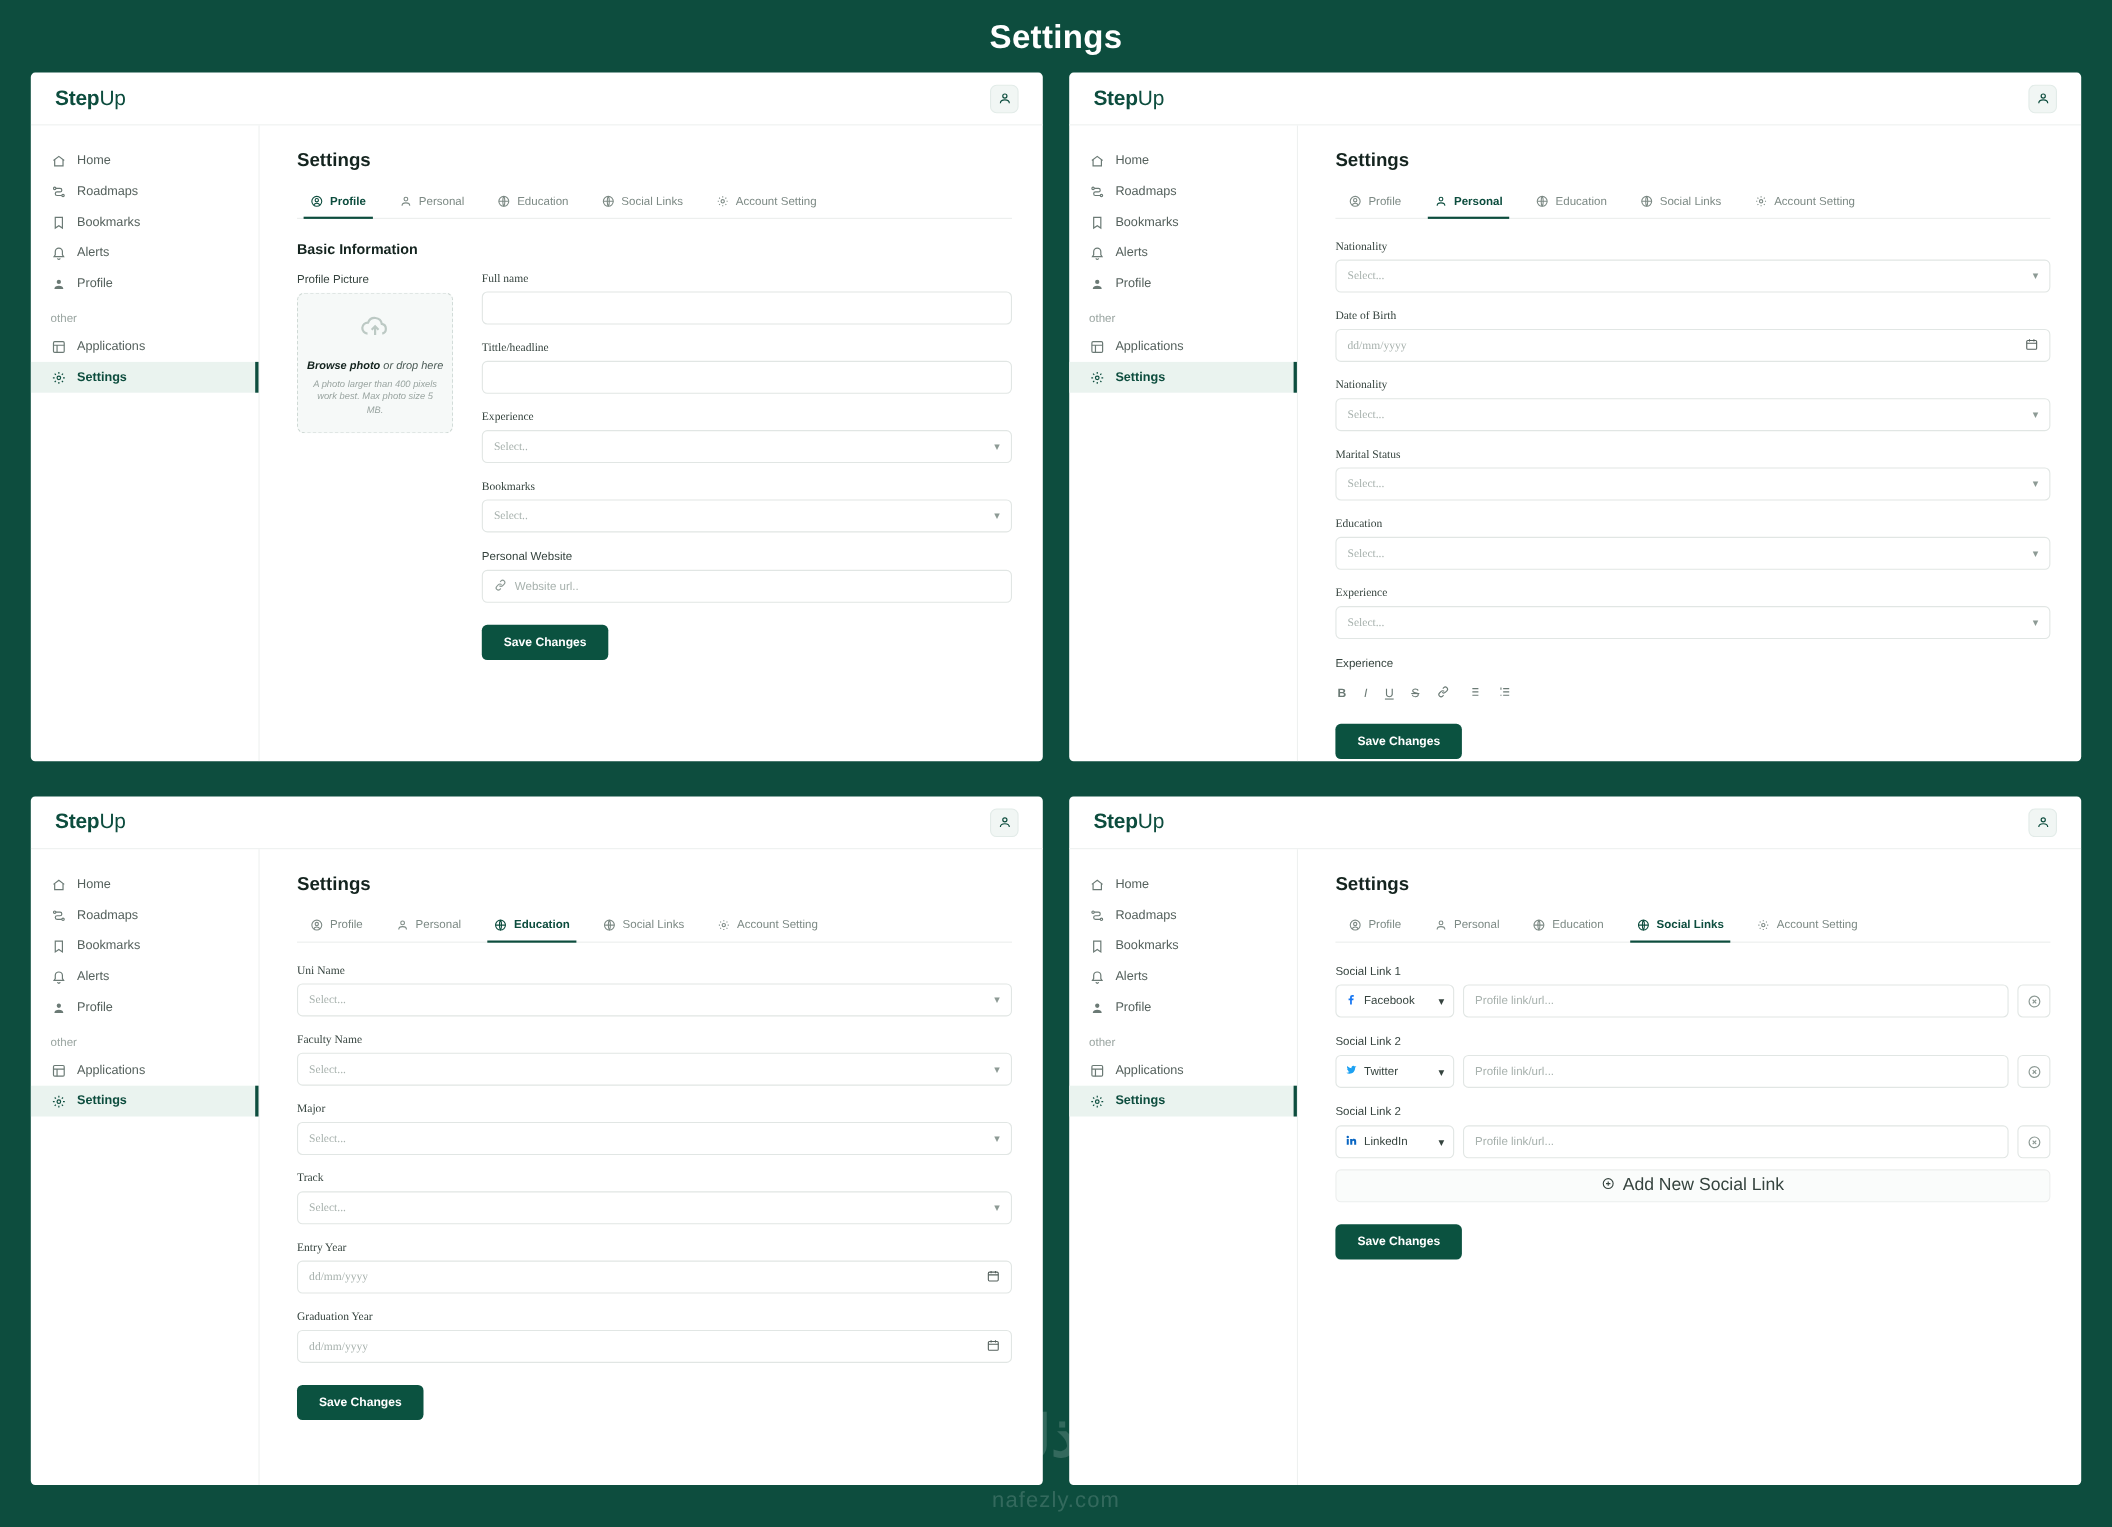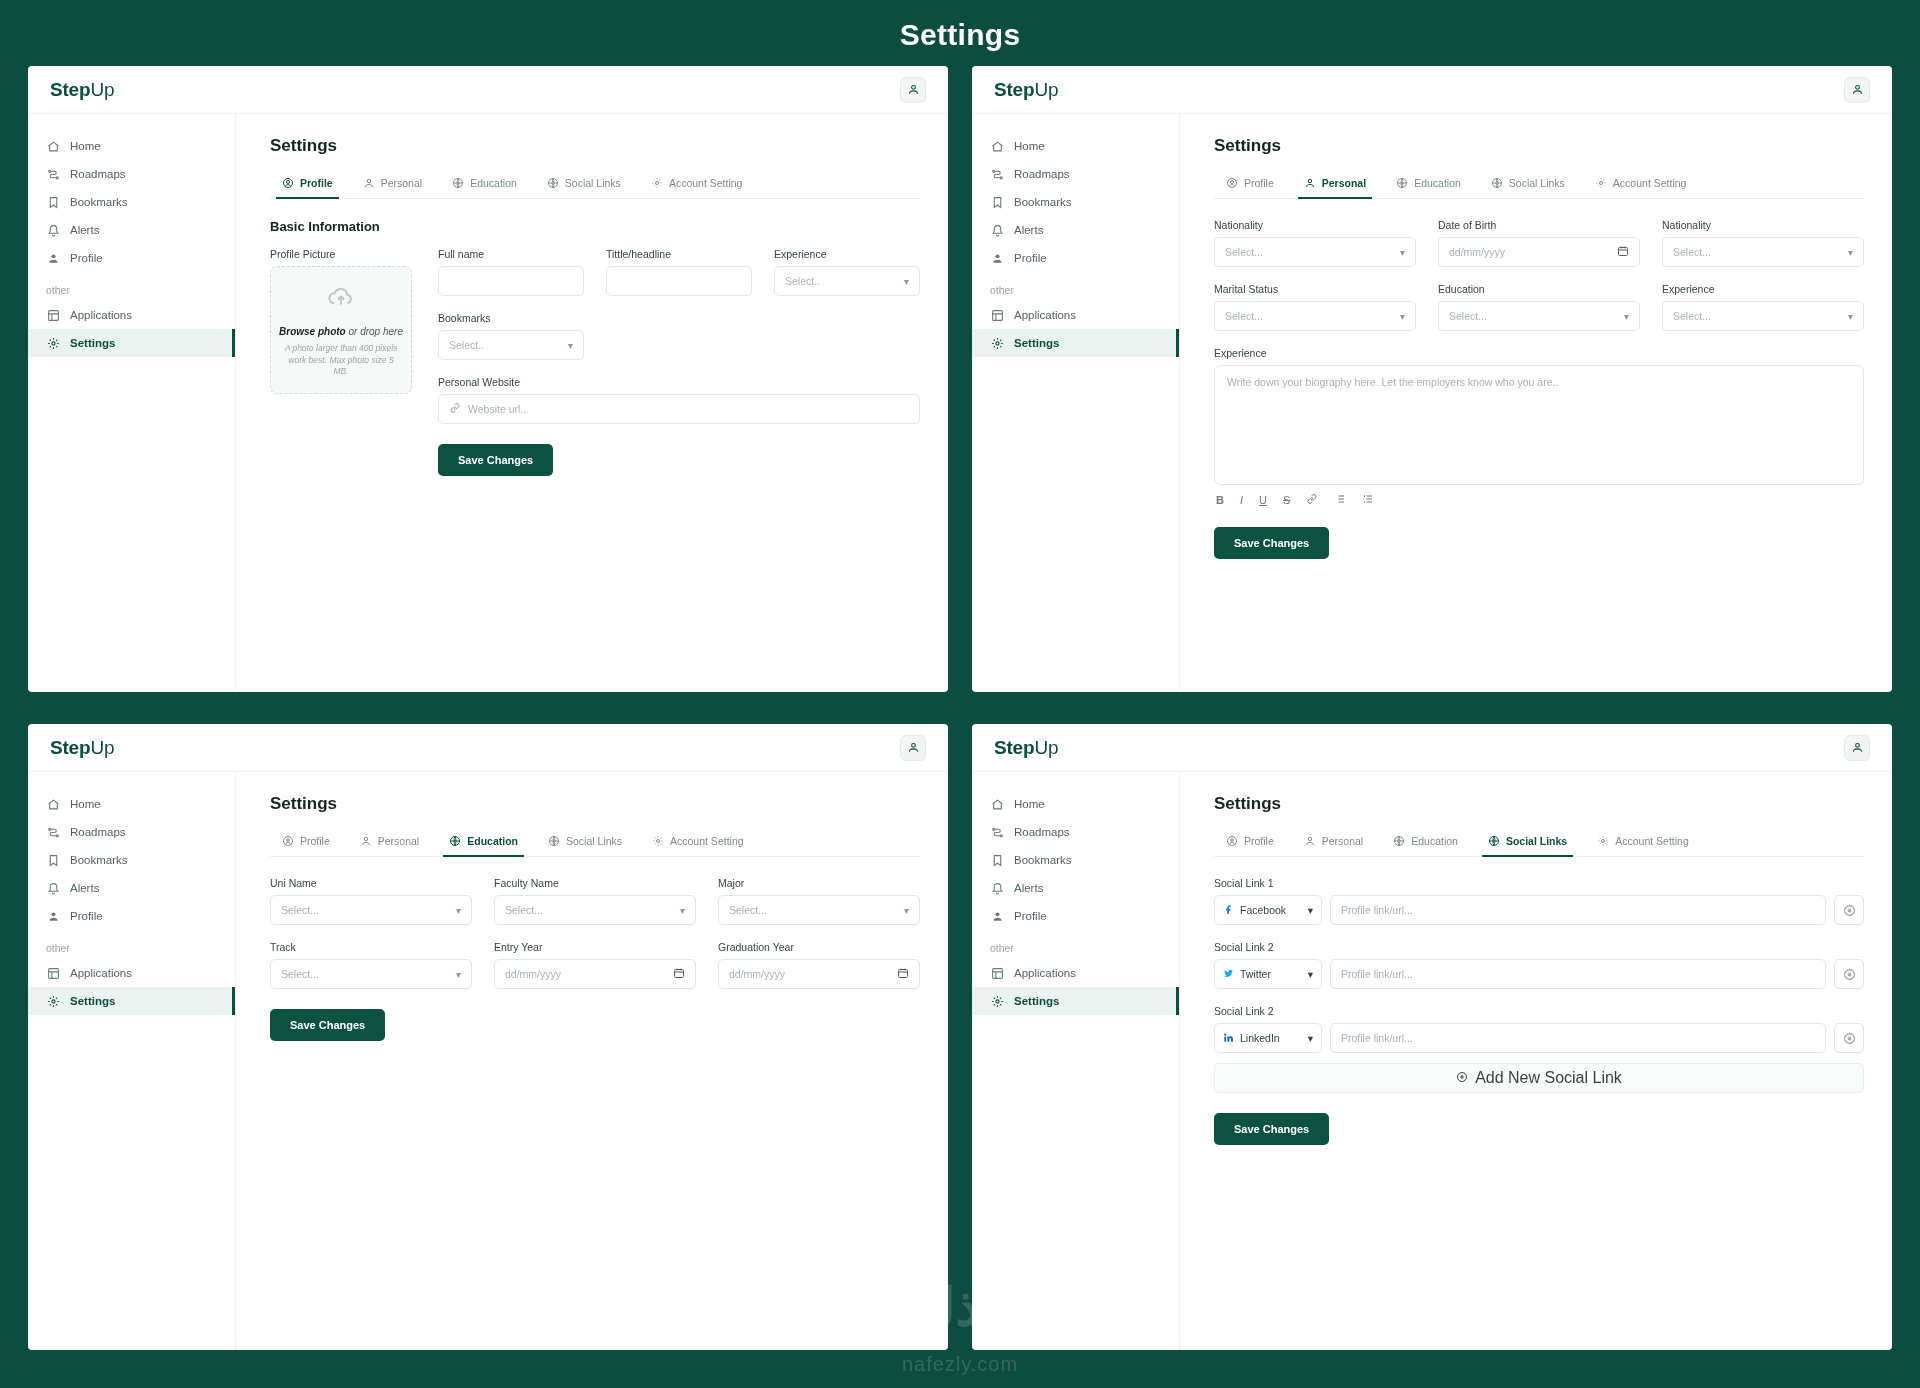--- a/index.html
+++ b/index.html
@@ -159,22 +159,23 @@
     padding: 0 10px;
     display: flex;
     align-items: center;
     gap: 7px;
   }
   .select { justify-content: space-between; }
   .select .chev { color: #8d9a95; font-size: 10px; }
   .input .ph, .select .ph { color: #a8b2ae; }
   .row2 {
     display: grid;
-    grid-template-columns: 1fr 1fr 1fr;
+    grid-template-columns: 1fr;
     gap: 16px 22px;
+    font-family: Liberation Serif, serif;
   }
   .btn-primary {
     background: #0b5240;
     color: #fff;
     border: none;
     border-radius: 5px;
     font-size: 11px;
     font-weight: bold;
     padding: 10px 20px;
     display: inline-block;
@@ -651,21 +652,20 @@
             <span class="field-label">Experience</span>
             <div class="select">
                 <span class="ph">Select...</span>
                 <span class="chev">▾</span>
               </div>
           </div>
         </div>
 
         <div>
           <span class="field-label">Experience</span>
-          <div class="bio-box"><span>Write down your biography here. Let the employers know who you are..</span></div>
           <div class="bio-toolbar">
             <span><b>B</b></span>
             <span><i>I</i></span>
             <span><u>U</u></span>
             <span><s>S</s></span>
             <span><svg width="12" height="12" viewBox="0 0 24 24" fill="none" stroke="currentColor" stroke-width="2">
                   <path d="M10 13a4 4 0 0 0 5.7 0l3-3A4 4 0 0 0 13 4.3l-1.7 1.7"></path>
                   <path d="M14 11a4 4 0 0 0-5.7 0l-3 3A4 4 0 0 0 11 19.7l1.7-1.7"></path>
                 </svg></span>
             <span><svg width="12" height="12" viewBox="0 0 24 24" fill="none" stroke="currentColor" stroke-width="2">

